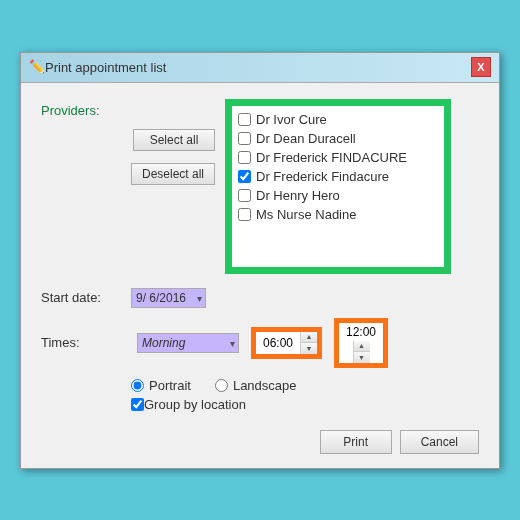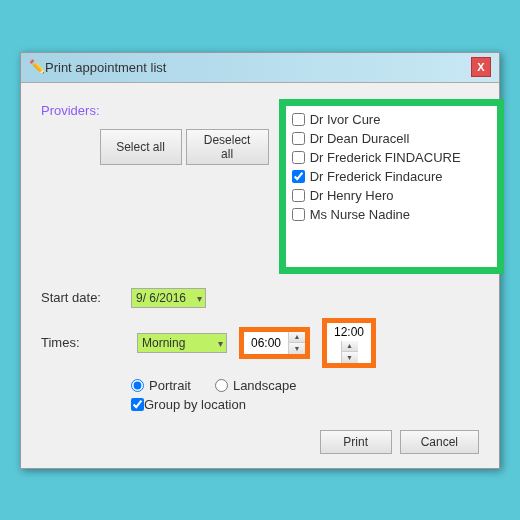--- a/index.html
+++ b/index.html
@@ -71,34 +71,35 @@
 
     .providers-row {
       display: flex;
       align-items: flex-start;
       margin-bottom: 14px;
     }
 
     .providers-label {
       width: 90px;
       padding-top: 4px;
-      color: #8b5cf6;
+      color: #15803d;
     }
 
     .providers-right {
       display: flex;
       gap: 10px;
       align-items: flex-start;
     }
 
     .select-buttons {
       display: flex;
-      flex-direction: row;
-      gap: 4px;
+      flex-direction: column;
+      gap: 12px;
       padding-top: 30px;
+      align-items: flex-end;
     }
 
     .win-btn {
       background: linear-gradient(to bottom, #f8f8f8, #e0e0e0);
       border: 1px solid #aaa;
       padding: 3px 10px;
       cursor: pointer;
       min-width: 82px;
       text-align: center;
       color: #333;
@@ -132,21 +133,21 @@
       align-items: center;
       margin-bottom: 10px;
     }
 
     .form-label {
       width: 90px;
       color: #333;
     }
 
     .win-select {
-      background: #bef264;
+      background: #c4b5fd;
       border: 1px solid #aaa;
       padding: 2px 4px;
       cursor: pointer;
       appearance: none;
       -webkit-appearance: none;
       padding-right: 18px;
       position: relative;
       font-size: 12px;
       color: #333;
     }
@@ -324,21 +325,21 @@
         <select class="win-select">
           <option>9/ 6/2016</option>
         </select>
       </div>
     </div>
 
 
     <div class="times-row">
       <div class="times-label">Times:</div>
       <div class="select-wrapper" style="margin-right:6px;">
-        <select class="win-select" style="width:90px;">
+        <select class="win-select" style="width:102px;font-style:italic;">
           <option>Morning</option>
           <option>Afternoon</option>
           <option>Evening</option>
         </select>
       </div>
       <div class="spinner-wrapper">
         <input type="text" class="spinner-input" value="06:00" style="">
         <div class="spinner-buttons">
           <button class="spinner-btn">▲</button>
           <button class="spinner-btn">▼</button>

